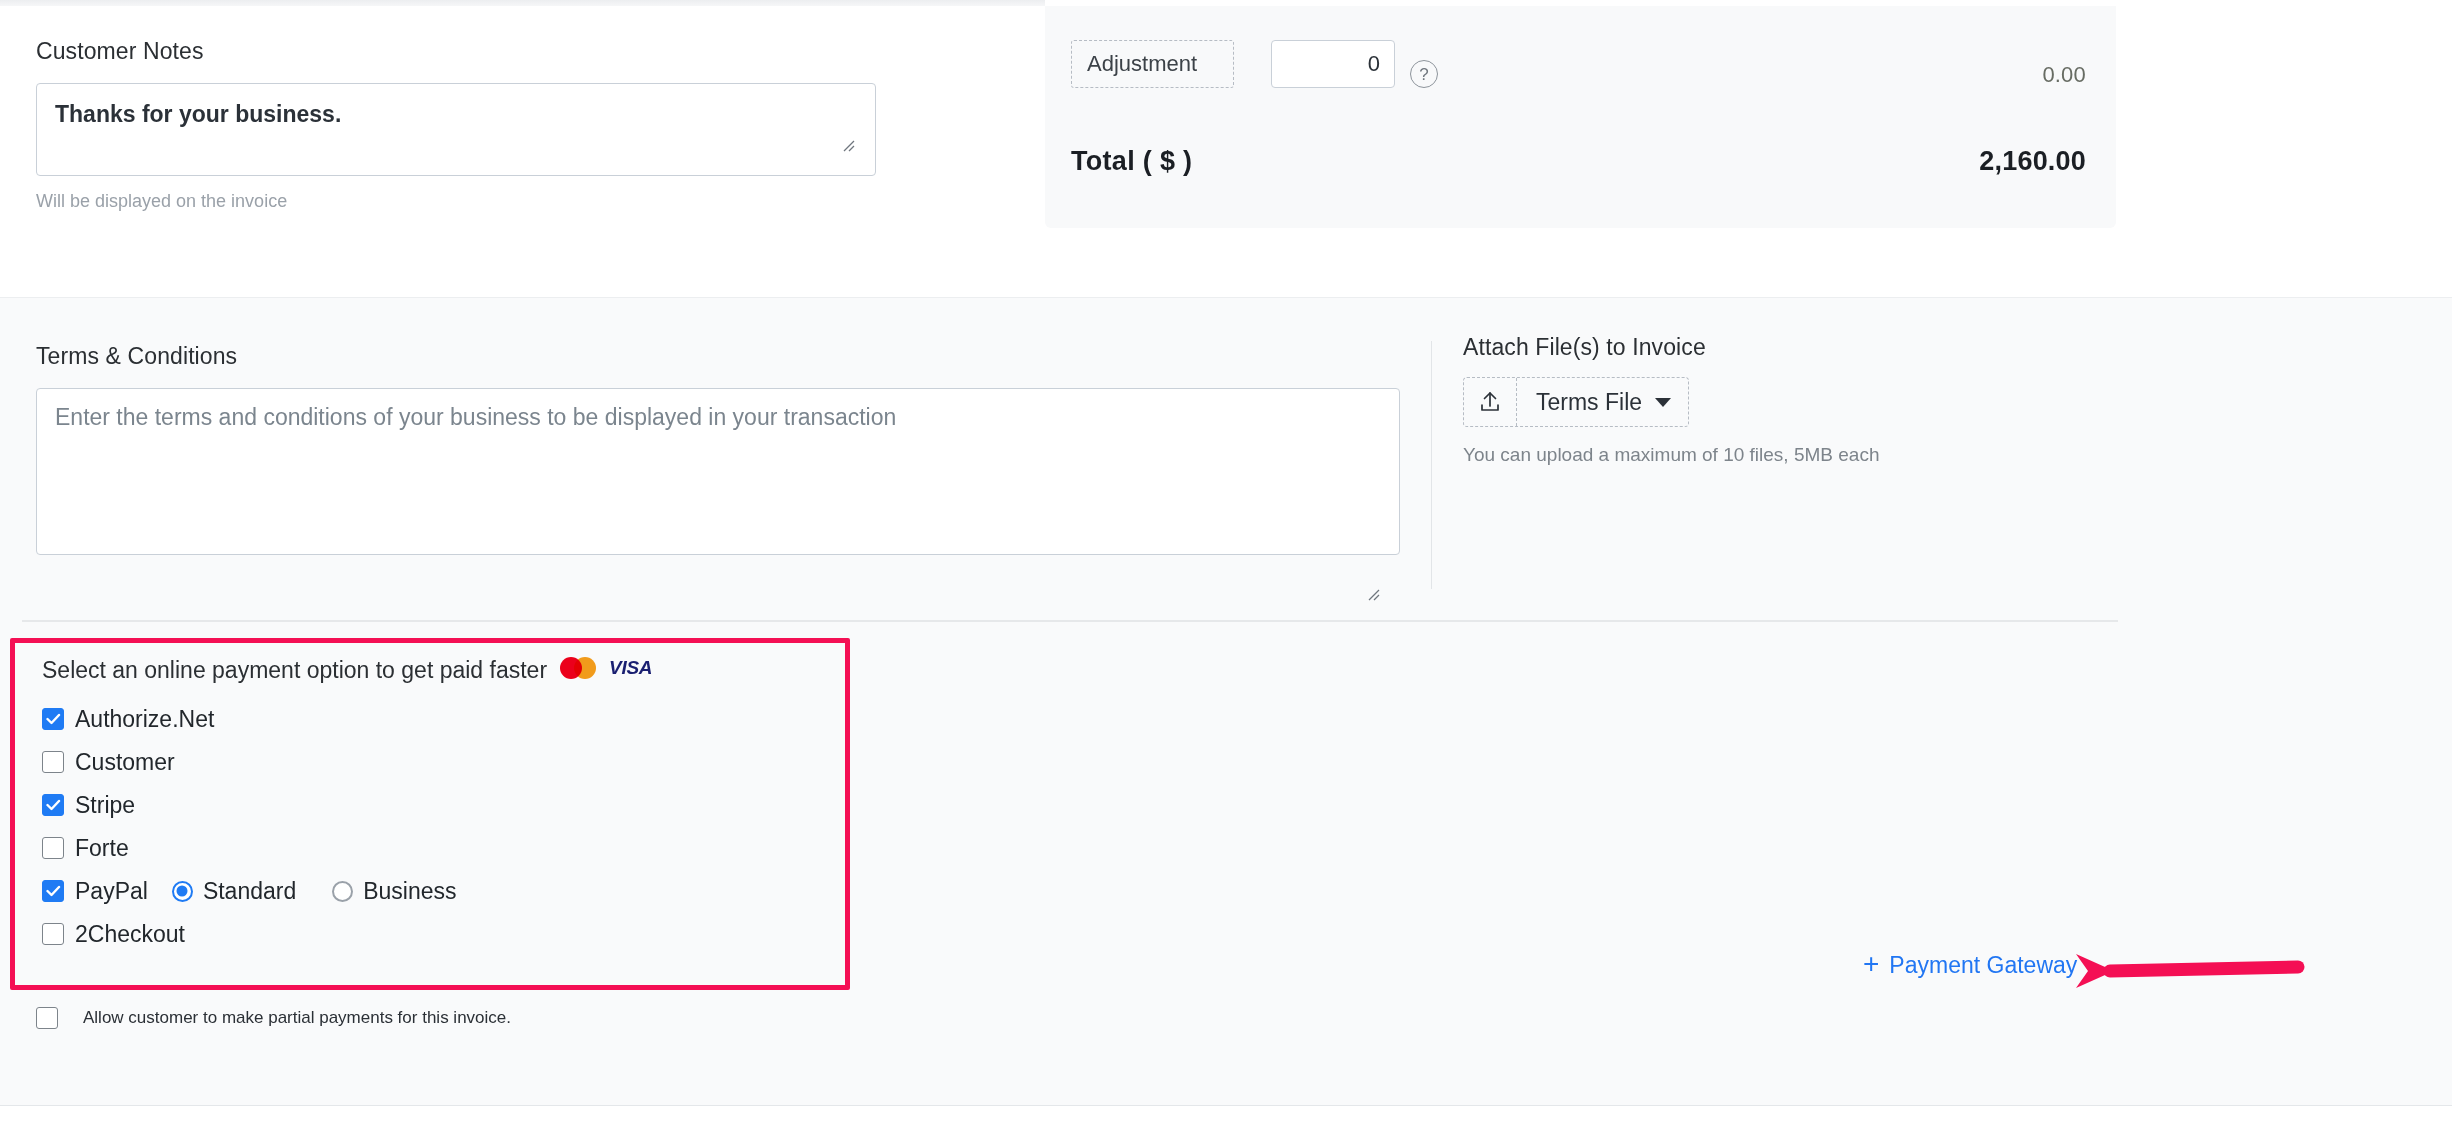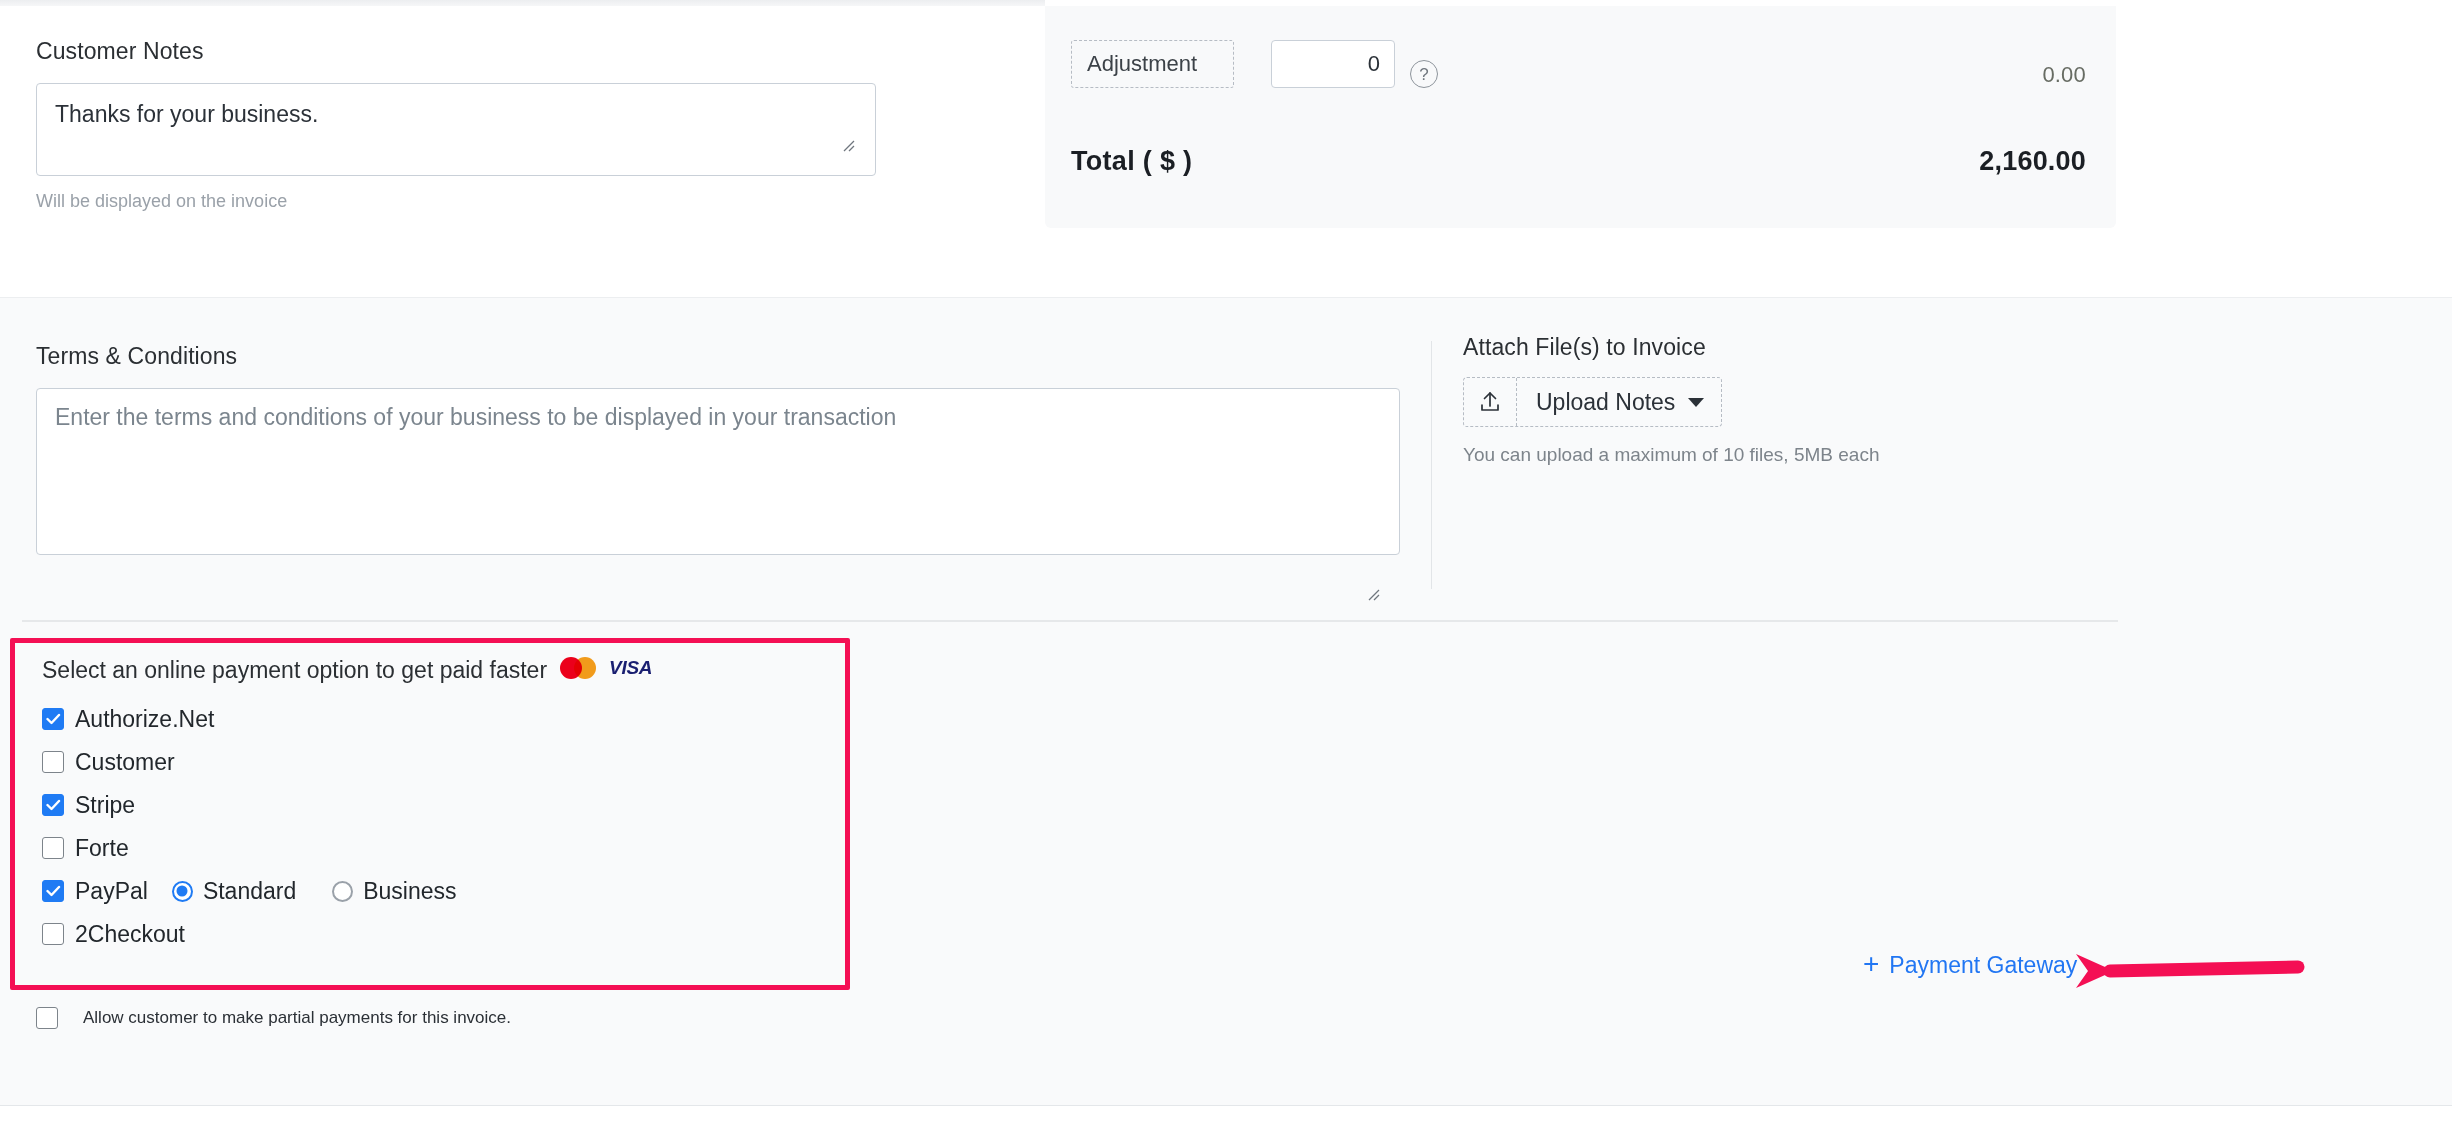--- a/index.html
+++ b/index.html
@@ -32,20 +32,21 @@
   .notes-box {
     position: relative;
     width: 840px; height: 93px;
     border: 1px solid #c9d0d8; border-radius: 4px;
     background: #fff;
     padding: 15px 18px;
     font-size: 23px; color: #2b3138;
     font-family: "Liberation Sans", sans-serif;
     resize: none; outline: none; overflow: hidden;
     line-height: 1.35;
+    font-weight: bold;
   }
   .resize-grip {
     position: absolute; pointer-events: none;
   }
   .resize-grip svg { display: block; }
   .notes-hint {
     margin-top: 11px; font-size: 18px; color: #9aa1a9;
   }
 
   
@@ -278,21 +279,21 @@
       <div class="field-label attach-label">Attach File(s) to Invoice</div>
       <div class="upload-btn">
         <div class="upload-ico-cell">
           <svg width="22" height="24" viewBox="0 0 22 24">
             <path d="M11 3 L11 16" stroke="#2b3138" stroke-width="1.7" fill="none" stroke-linecap="round"></path>
             <path d="M5.5 8.5 L11 3 L16.5 8.5" stroke="#2b3138" stroke-width="1.7" fill="none" stroke-linecap="round" stroke-linejoin="round"></path>
             <path d="M3 15 L3 20 L19 20 L19 15" stroke="#2b3138" stroke-width="1.7" fill="none" stroke-linecap="round" stroke-linejoin="round"></path>
           </svg>
         </div>
         <div class="upload-text-cell">
-          <span>Upload Notes</span>
+          <span>Terms File</span>
           <span class="caret-down"></span>
         </div>
       </div>
       <div class="attach-hint">You can upload a maximum of 10 files, 5MB each</div>
     </div>
 
     <div class="h-divider"></div>
 
     <div class="pay-box">
       <div class="pay-heading">

